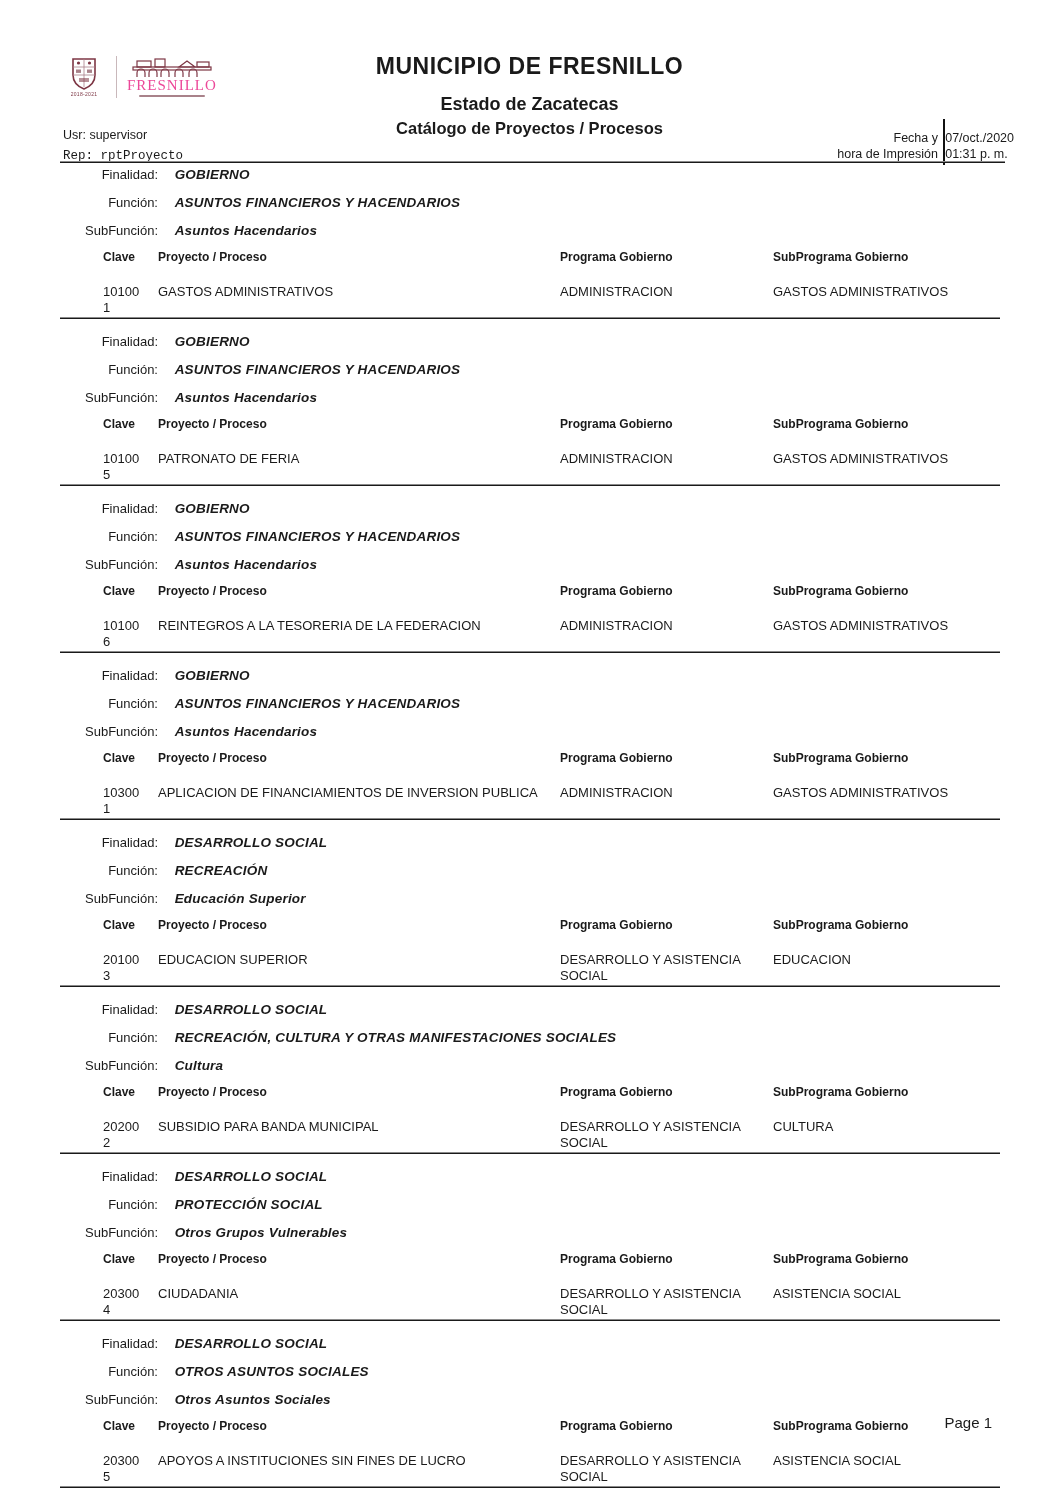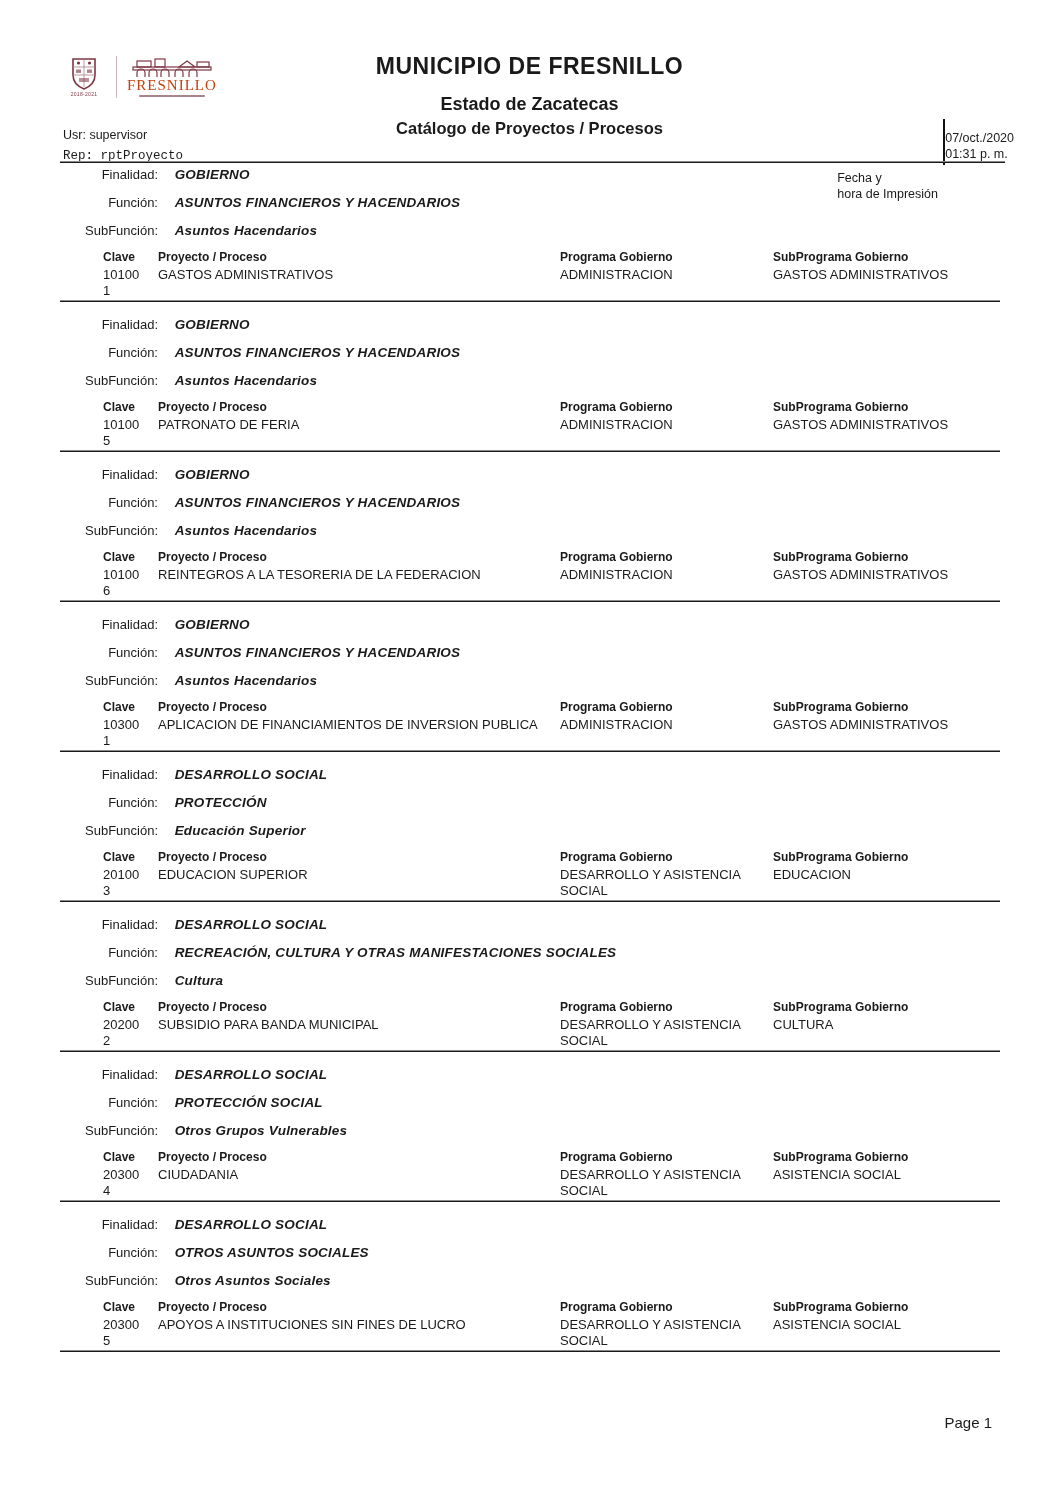--- a/index.html
+++ b/index.html
@@ -6,45 +6,45 @@
   html,body { background:#fff; }
   body { font-family:"Liberation Sans", sans-serif; color:#1a1a1a; }
   .page { position:relative; width:1059px; height:1497px; background:#fff; overflow:hidden; }
 
   
   .logo-wrap { position:absolute; left:62px; top:56px; display:flex; align-items:center; gap:10px; }
   .logo-left { display:flex; flex-direction:column; align-items:center; width:44px; }
   .logo-caption { font-size:5px; color:#7d3644; line-height:6px; text-align:center; letter-spacing:.3px; }
   .logo-divider { width:1px; height:42px; background:#c9b8bb; }
   .logo-right { display:flex; flex-direction:column; align-items:center; }
-  .brand-name { font-family:"Liberation Serif", serif; font-size:15px; letter-spacing:1px; color:#c2410c; line-height:15px; }
+  .brand-name { font-family:"Liberation Serif", serif; font-size:15px; letter-spacing:1px; color:#ec4899; line-height:15px; }
   .brand-tagline { width:66px; height:2px; background:#a9828a; margin-top:2px; border-radius:1px; }
 
   .title-block { position:absolute; left:0; right:0; top:53px; text-align:center; }
   .title-main { font-size:23px; font-weight:bold; letter-spacing:.5px; }
   .title-sub  { font-size:18px; font-weight:bold; margin-top:14px; }
   .title-report { font-size:16.5px; font-weight:bold; margin-top:4px; }
 
   .meta-left-1 { position:absolute; left:63px; top:128px; font-size:12.5px; }
   .meta-left-2 { position:absolute; left:63px; top:149px; font-size:12.5px;font-family:Liberation Mono, monospace; }
-  .print-labels { position:absolute; right:121px; top:131px; text-align:left; font-size:12.5px; line-height:15.5px;margin-top:40px; }
+  .print-labels { position:absolute; right:121px; top:131px; text-align:right; font-size:12.5px; line-height:15.5px; }
   .print-values { position:absolute; right:45px; top:131px; text-align:left; font-size:12.5px; line-height:15.5px; }
   .print-vline { position:absolute; left:943px; top:119px; width:2px; height:46px; background:#111; }
   .head-rule { position:absolute; left:60px; width:945px; top:161px; height:2px; background:#1a1a1a; border-top:1px solid #8a8a8a; }
 
   
   .content { position:absolute; left:60px; top:164px; width:940px; }
   .block { padding-top:15px; }
   .block:first-child { padding-top:3px; }
   .frow { height:28px; font-size:13px; }
   .flabel { display:inline-block; width:98px; text-align:right; vertical-align:top; }
   .fvalue { display:inline-block; margin-left:13px; font-weight:bold; font-style:italic; font-size:13.5px; letter-spacing:.2px; }
   .trow { display:grid; grid-template-columns:55px 402px 213px auto; padding-left:43px; }
   .thead { margin-top:0; font-size:12px; font-weight:bold; line-height:13px; height:13px; }
-  .tdata { margin-top:3px; font-size:13px; line-height:16px; min-height:32px; align-items:start; }
+  .tdata { margin-top:20px; font-size:13px; line-height:16px; min-height:32px; align-items:start; }
   .trow > span { padding-right:10px; }
   .sep { margin-top:1px; height:2px; background:#1a1a1a; border-top:1px solid #8a8a8a; }
 
   .footer-page { position:absolute; top:1414px; right:67px; font-size:15px; }
   svg { display:block; }
 </style>
 </head>
 <body>
 
 <div class="page">
@@ -225,21 +225,21 @@
       <div class="sep"></div>
     </section>
 
     <section class="block">
       <div class="frow">
         <span class="flabel">Finalidad:</span>
         <span class="fvalue">DESARROLLO SOCIAL</span>
       </div>
       <div class="frow">
         <span class="flabel">Función:</span>
-        <span class="fvalue">PROTECCIÓN</span>
+        <span class="fvalue">RECREACIÓN</span>
       </div>
       <div class="frow">
         <span class="flabel">SubFunción:</span>
         <span class="fvalue">Educación Superior</span>
       </div>
       <div class="trow thead">
         <span>Clave</span>
         <span>Proyecto / Proceso</span>
         <span>Programa Gobierno</span>
         <span>SubPrograma Gobierno</span>

